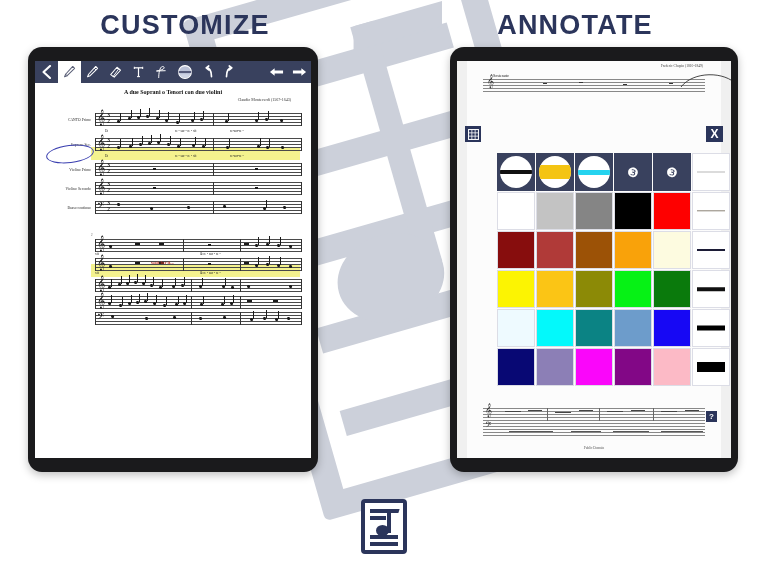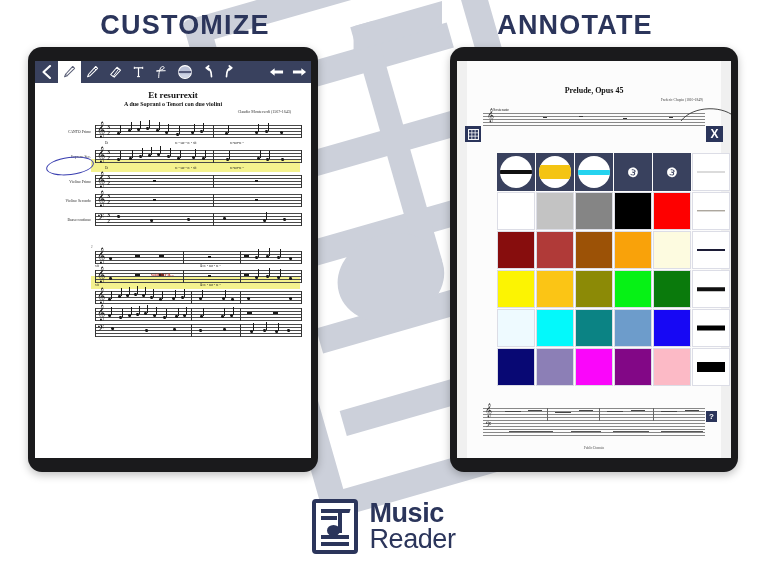--- a/index.html
+++ b/index.html
@@ -413,21 +413,20 @@
           </svg>
       </div>
       <div class="tb-btn">
         <svg width="15" height="12" viewBox="0 0 16 12">
             <path d="M15 6 L10 2 L10 4.4 L1 4.4 L1 7.6 L10 7.6 L10 10 Z" fill="#fff"></path>
           </svg>
       </div>
     </div>
 
     <div class="sheet-left">
-      <div class="score-title">Et resurrexit</div>
       <div class="score-sub">A due Soprani o Tenori con due violini</div>
       <div class="score-composer">Claudio Monteverdi (1567-1643)</div>
 
       <div class="systems">
 
         <div class="highlight-band" style="left:46px; top:37px; width:209px; height:13px;"></div>
 
         <div class="blue-circle" style="left:1px; top:35px; width:48px; height:18px;"></div>
 
         <div class="staff-row">
@@ -766,21 +765,20 @@
     </div>
 
   </div>
 </div>
 
 <div class="tablet" id="tablet-right">
   <div class="tablet-screen">
     <div class="sheet-right">
       <div class="sheet-page">
 
-        <div class="r-title">Prelude, Opus 45</div>
         <div class="r-composer">Frederic Chopin (1810-1849)</div>
         <div class="r-tempo">Sostenuto</div>
 
         <div class="r-staff">
           <div class="ln"></div>
             <div class="ln"></div>
             <div class="ln"></div>
             <div class="ln"></div>
             <div class="ln"></div>
           <div style="position:absolute;left:4px;top:-4px;font-size:12px;line-height:12px;color:#333;font-family:'DejaVu Sans',sans-serif">𝄞</div>
@@ -916,17 +914,13 @@
 <div class="logo-wrap">
   <div class="logo-mark">
     <div class="lm-line lm-1"></div>
     <div class="lm-line lm-2"></div>
     <div class="lm-line lm-3"></div>
     <div class="lm-line lm-4"></div>
     <div class="lm-stem"></div>
     <div class="lm-flag"></div>
     <div class="lm-head"></div>
   </div>
-  <div class="logo-text">
-    <div class="lt-1">Music</div>
-    <div class="lt-2">Reader</div>
-  </div>
 </div>
 
 </body></html>

